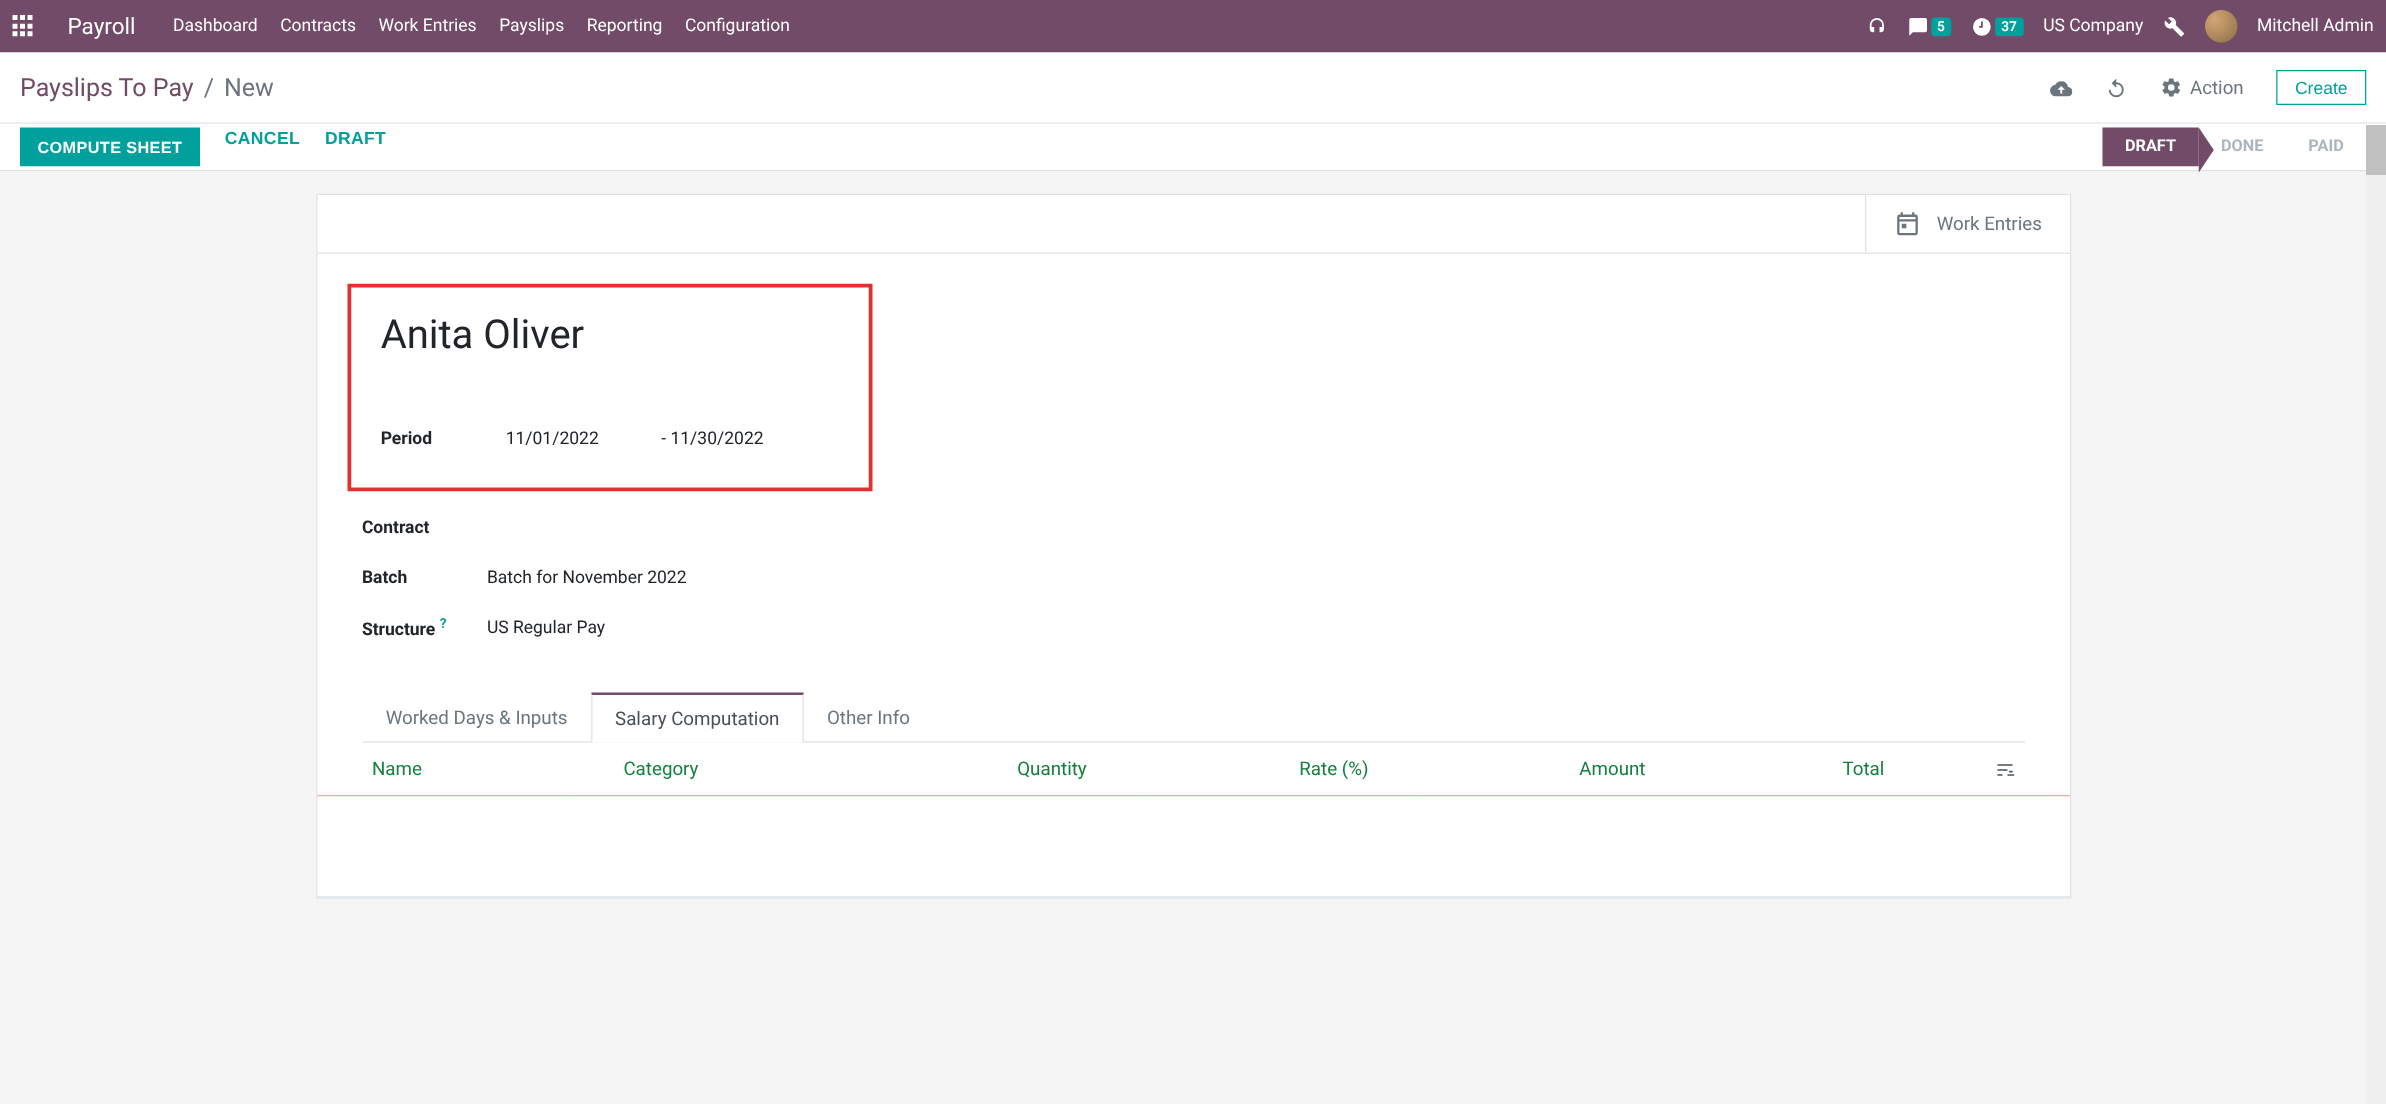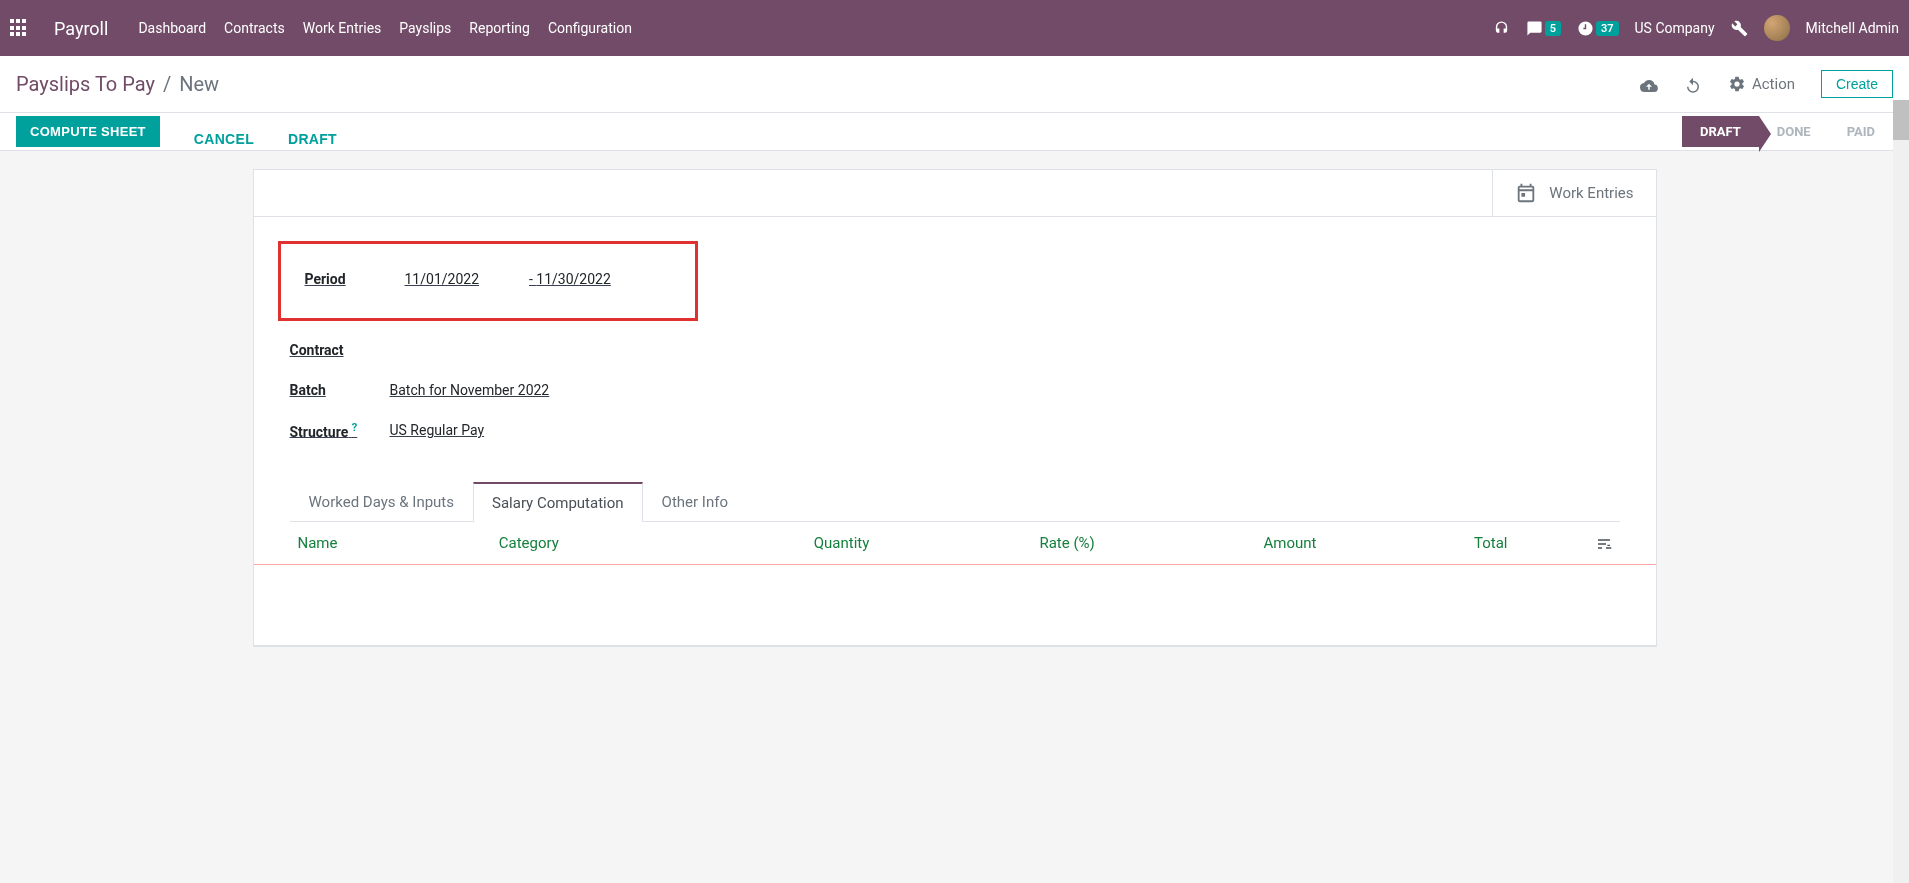--- a/index.html
+++ b/index.html
@@ -1,19 +1,19 @@
 <!DOCTYPE html>
 <html><head>
 <meta charset="utf-8">
 <style>
 * { margin: 0; padding: 0; box-sizing: border-box; }
 body { font-family: -apple-system, BlinkMacSystemFont, "Segoe UI", Roboto, sans-serif; background: #f5f5f5; color: #374151; font-size: 14px; overflow-x: hidden; }
 
 
-.top-nav { background: #714b67; color: #fff; display: flex; align-items: center; height: 56px; padding: 0 10px; }
+.top-nav { background: #714b67; color: #fff; display: flex; align-items: center; height: 42px; padding: 0 10px; }
 .top-nav-left { display: flex; align-items: center; gap: 18px; }
 .apps-icon { width: 18px; height: 18px; display: inline-flex; flex-wrap: wrap; gap: 2px; cursor: pointer; margin-right: 8px; }
 .apps-icon span { width: 4px; height: 4px; background: #fff; }
 .app-name { font-size: 18px; font-weight: 400; margin-right: 12px; }
 .nav-link { color: #fff; font-size: 14px; cursor: pointer; }
 .top-nav-right { margin-left: auto; display: flex; align-items: center; gap: 16px; }
 .nav-icon { color: #fff; font-size: 17px; cursor: pointer; position: relative; display: inline-flex; align-items: center; }
 .badge { background: #00a09d; color: #fff; font-size: 11px; padding: 1px 5px; border-radius: 3px; margin-left: 2px; font-weight: 600; }
 .avatar { width: 26px; height: 26px; border-radius: 50%; background: radial-gradient(circle at 30% 30%, #d4a574, #8b6f47); display: inline-block; }
 .user-name { color: #fff; font-size: 14px; }
@@ -24,21 +24,21 @@
 .breadcrumb-link { color: #714b67; cursor: pointer; }
 .breadcrumb-sep { color: #6c757d; }
 .breadcrumb-current { color: #6c757d; }
 .control-actions { margin-left: auto; display: flex; align-items: center; gap: 26px; }
 .action-icon { font-size: 18px; color: #6c757d; cursor: pointer; }
 .action-item { display: flex; align-items: center; gap: 6px; cursor: pointer; color: #6c757d; font-size: 15px; }
 .create-btn { border: 1px solid #00a09d; color: #00a09d; background: #fff; padding: 5px 14px; font-size: 14px; cursor: pointer; }
 
 
 .status-bar { background: #fff; border-bottom: 1px solid #dee2e6; display: flex; align-items: center; padding: 0 16px; height: 38px; }
-.status-buttons { display: flex; gap: 34px; align-items: flex-end; }
+.status-buttons { display: flex; gap: 20px; align-items: flex-start; }
 .btn-primary { background: #00a09d; color: #fff; border: none; padding: 8px 14px; font-size: 13px; font-weight: 700; cursor: pointer; letter-spacing: 0.3px; }
 .btn-secondary { background: transparent; color: #00a09d; border: none; font-size: 14px; font-weight: 700; cursor: pointer; letter-spacing: 0.3px; }
 .status-pills { margin-left: auto; display: flex; }
 .pill { padding: 8px 18px; font-size: 13px; font-weight: 700; position: relative; color: #adb5bd; cursor: pointer; }
 .pill.active { background: #714b67; color: #fff; }
 .pill.active::after { content: ""; position: absolute; right: -12px; top: 0; bottom: 0; width: 0; height: 0; border-top: 18px solid transparent; border-bottom: 18px solid transparent; border-left: 12px solid #714b67; }
 
 
 .main-area { display: flex; justify-content: center; padding: 18px 0 0 0; }
 .main-wrapper { width: 1404px; max-width: 92%; position: relative; }
@@ -48,21 +48,21 @@
 
 .form-sheet { background: #fff; border: 1px solid #dee2e6; margin-bottom: 20px; }
 .sheet-top { display: flex; justify-content: flex-end; border-bottom: 1px solid #dee2e6; }
 .stat-button { display: flex; align-items: center; gap: 12px; padding: 12px 22px; border-left: 1px solid #dee2e6; cursor: pointer; color: #6c757d; font-size: 15px; }
 .stat-button svg { width: 22px; height: 22px; fill: #6c757d; }
 
 .highlight-box { border: 3px solid #e03131; padding: 18px 24px 16px 24px; margin: 24px 24px 12px 24px; width: 420px; }
 .employee-name { font-size: 32px; font-weight: 400; color: #212529; margin-bottom: 48px; }
 
 .form-fields { padding: 0 24px 18px 36px; }
-.field-row { display: flex; align-items: center; min-height: 34px; margin-bottom: 6px; text-decoration: underline; }
+.field-row { display: flex; align-items: center; min-height: 34px; margin-bottom: 6px; }
 .field-label { width: 100px; font-weight: 700; color: #212529; font-size: 14px; }
 .field-value { color: #212529; font-size: 14px; }
 .field-value.period { display: flex; gap: 50px; }
 .field-label .help { color: #00a09d; font-size: 11px; vertical-align: super; cursor: pointer; }
 
 
 .notebook { margin: 10px 36px 0 36px; }
 .tabs { display: flex; border-bottom: 1px solid #dee2e6; }
 .tab { padding: 10px 18px; cursor: pointer; color: #6c757d; font-size: 15px; border: 1px solid transparent; border-bottom: none; position: relative; top: 1px; }
 .tab.active { border-color: #dee2e6; border-top: 2px solid #714b67; background: #fff; color: #495057; }
@@ -176,20 +176,21 @@
       <div class="sheet-top">
         <div class="stat-button">
           <svg viewBox="0 0 24 24">
               <path d="M19 4h-1V2h-2v2H8V2H6v2H5a2 2 0 00-2 2v14a2 2 0 002 2h14a2 2 0 002-2V6a2 2 0 00-2-2zm0 16H5V10h14v10zM5 8V6h14v2H5zm2 4h4v4H7v-4z"></path>
             </svg>
           <span>Work Entries</span>
         </div>
       </div>
 
       <div class="highlight-box">
+        <h1 class="employee-name">Anita Oliver</h1>
         <div class="field-row">
           <div class="field-label">Period</div>
           <div class="field-value period">
             <span>11/01/2022</span>
             <span><span>- </span><span>11/30/2022</span></span>
           </div>
         </div>
       </div>
 
       <div class="form-fields">

